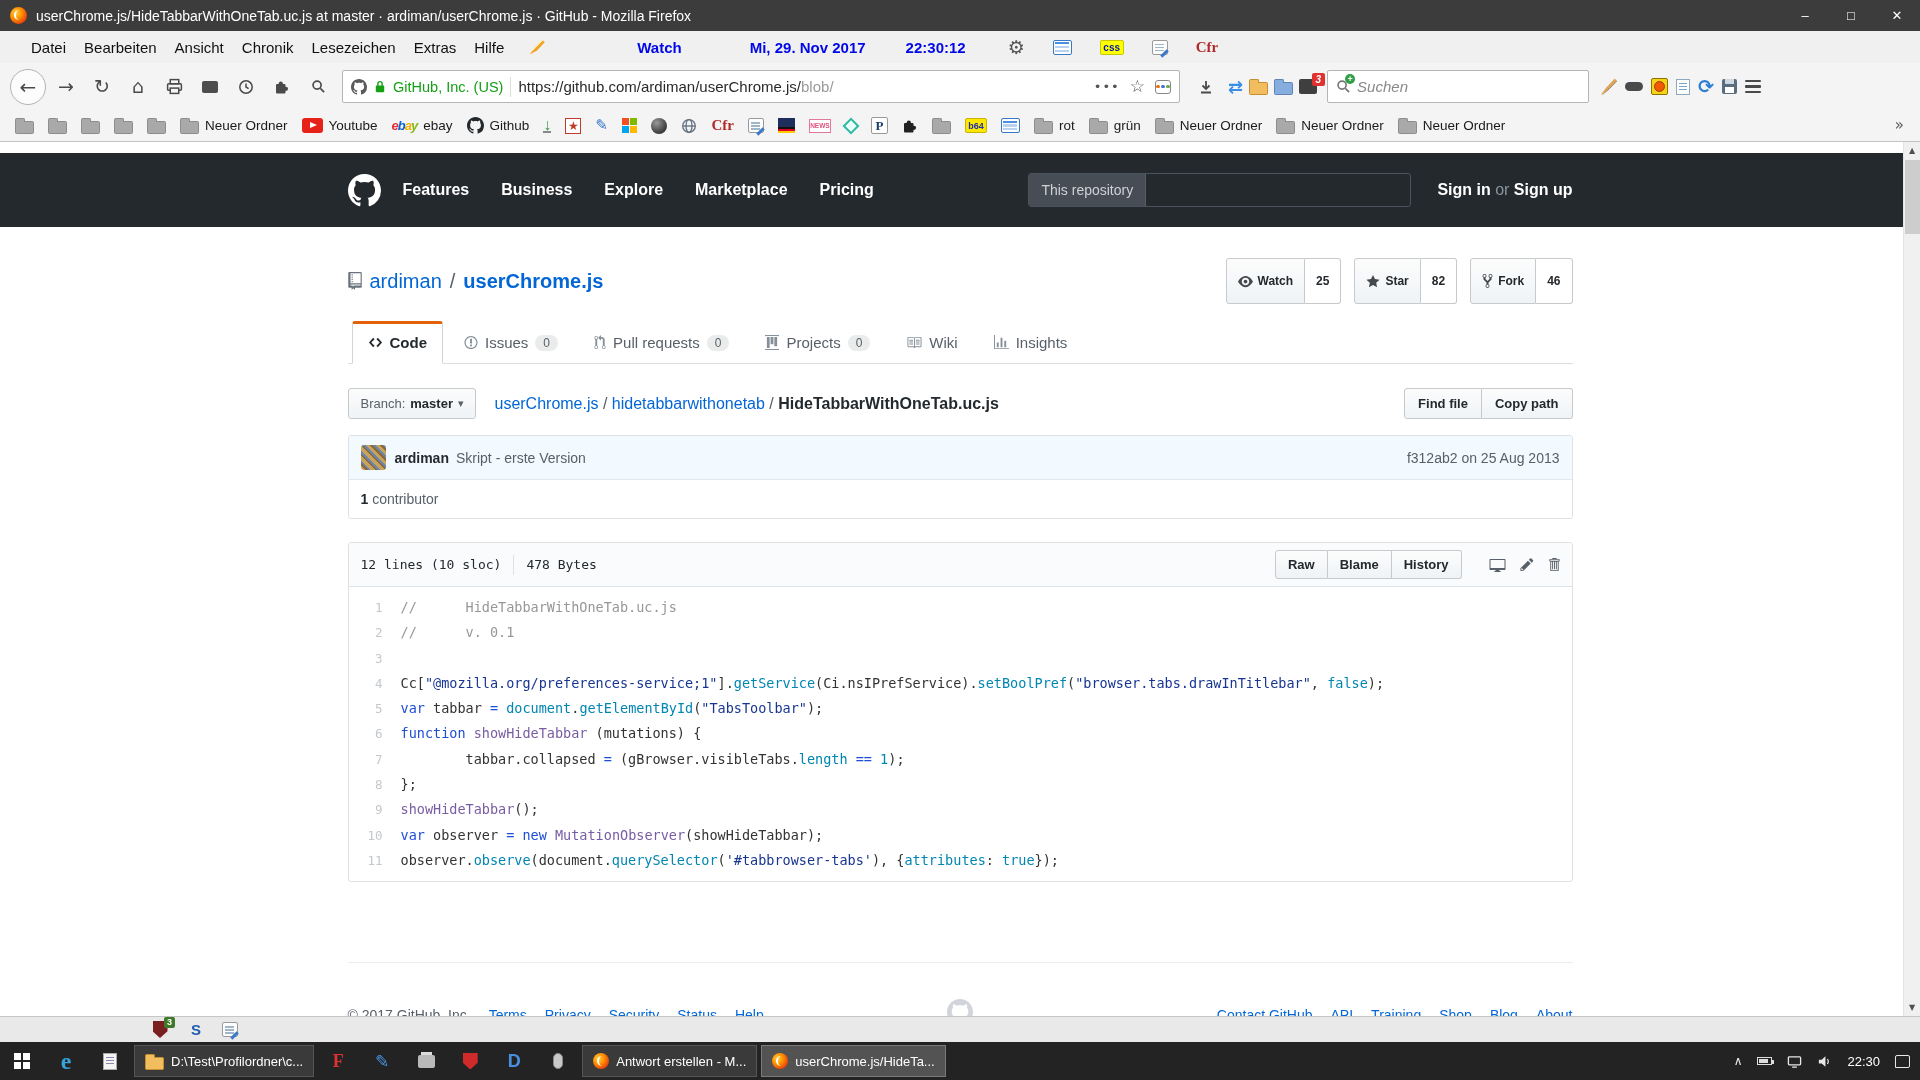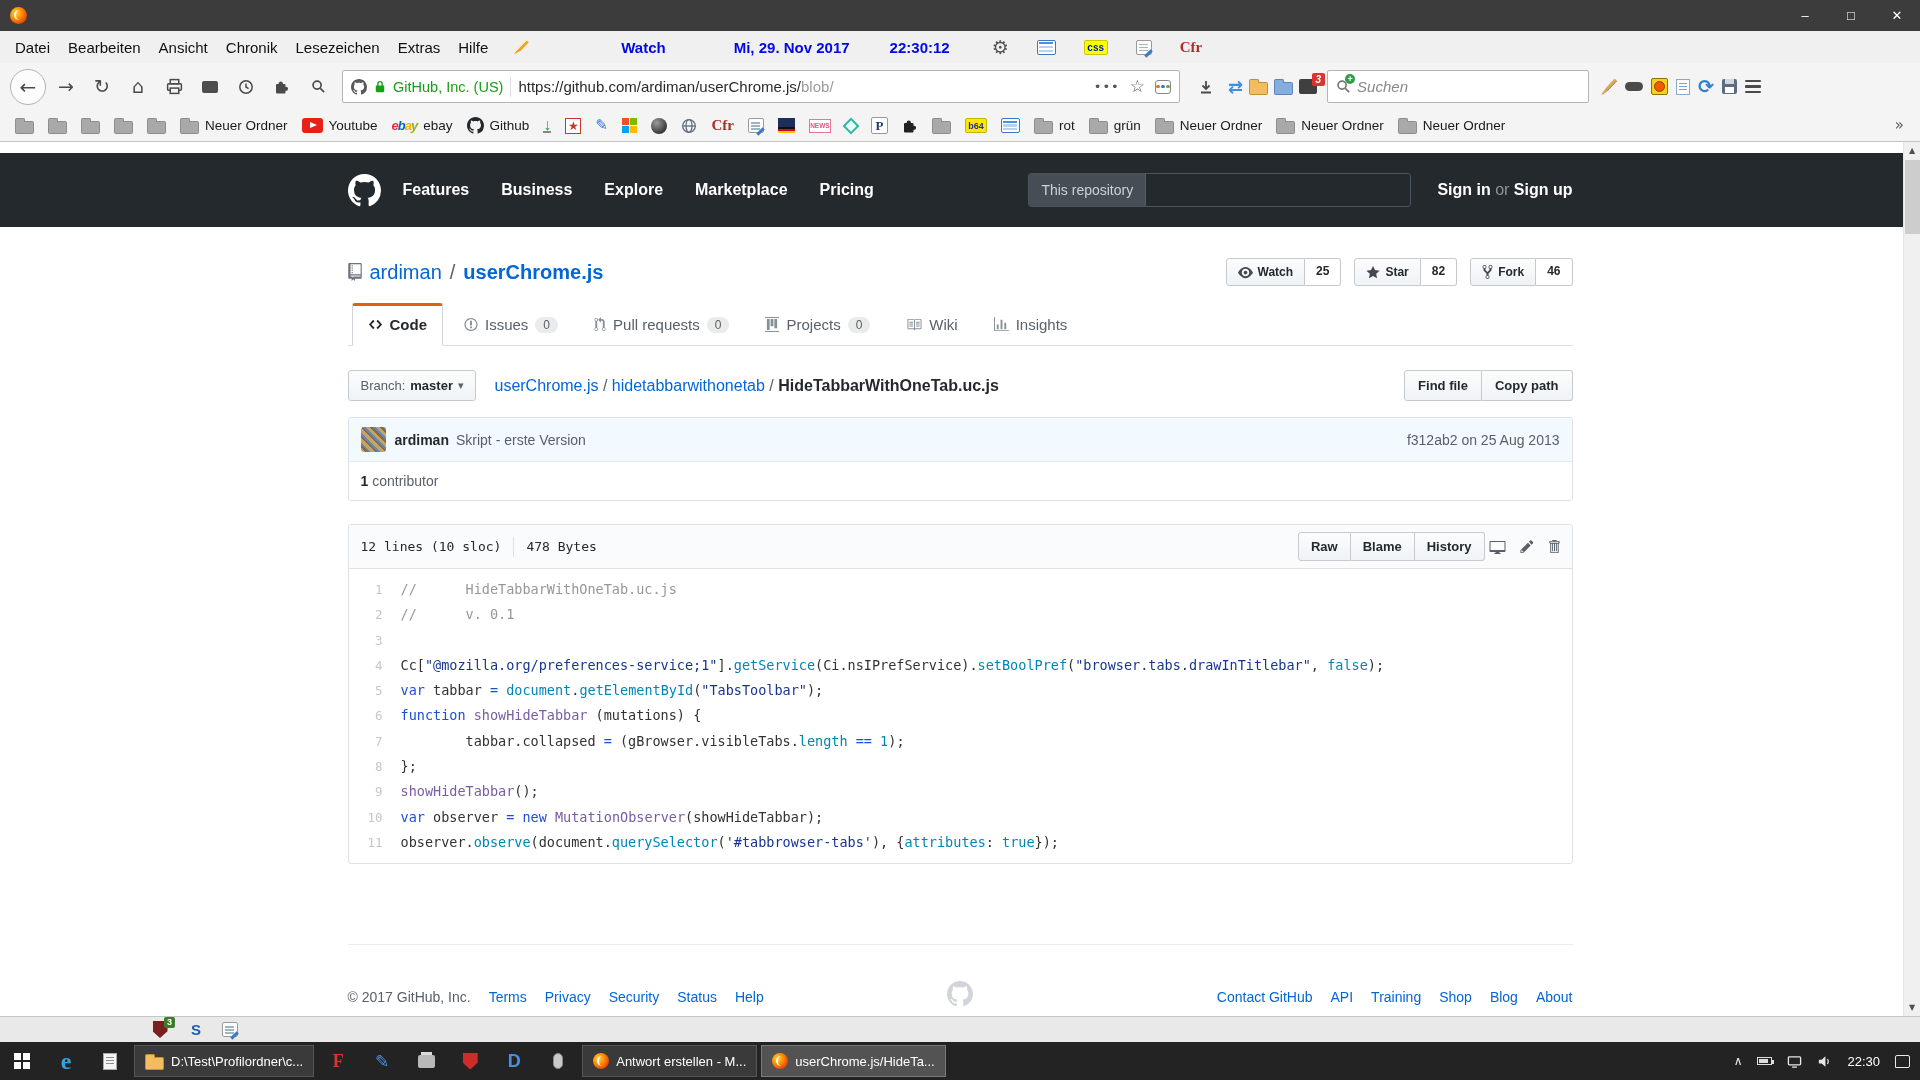--- a/index.html
+++ b/index.html
@@ -7,21 +7,21 @@
   .screen{position:relative;width:1920px;height:1080px;background:#fff;overflow:hidden}
 
   
   .titlebar{height:31px;background:#3c3c3c;color:#fff;display:flex;align-items:center;padding-left:10px;font-size:14px}
   .fx-logo{width:17px;height:17px;border-radius:50%;background:radial-gradient(circle at 35% 35%,#ffd24a 0%,#ff9500 35%,#e8420c 75%,#c21d00 100%);position:relative;flex:none}
   .fx-logo::after{content:"";position:absolute;left:4px;top:3px;width:8px;height:10px;border-left:2px solid #fff;border-radius:50%}
   .titlebar .title{margin-left:9px;white-space:nowrap}
   .win-controls{margin-left:auto;display:flex;height:100%}
   .wc{width:46px;display:flex;align-items:center;justify-content:center;font-size:13px;color:#fff}
 
-  .menubar{height:32px;background:#f0f0f0;display:flex;align-items:center;padding:0 6px;font-size:15px;color:#101010}
+  .menubar{height:32px;background:#f0f0f0;display:flex;align-items:center;padding:0 22px;font-size:15px;color:#101010}
   .menu-item{padding:4px 9px;white-space:nowrap}
   .m-blue{color:#0008e8;font-weight:bold;white-space:nowrap}
   .mi{display:inline-flex;align-items:center;justify-content:center;width:24px;height:22px}
   .marker-ic{width:15px;height:15px;background:linear-gradient(135deg,#ffe9b0 45%,#f5a623 46%,#d87d12 100%);clip-path:polygon(0 100%,28% 55%,80% 0,100% 18%,48% 74%,0 100%)}
   .bdg{display:inline-flex;align-items:center;justify-content:center;font-weight:bold;border-radius:2px}
   .bdg-css{width:24px;height:15px;background:#ffff00;color:#0018b0;font-size:10px;border:1px solid #c9c900}
   .bdg-cfr{color:#b02a2a;font-family:"Liberation Serif",serif;font-size:15px}
   .winpanel{width:19px;height:15px;background:#fff;border:1px solid #3a78c8;border-radius:2px;display:flex;flex-direction:column;gap:1.5px;padding:1.5px}
   .winpanel i{display:block;height:3px;background:#4a90e2}
   .notes-ic{width:16px;height:15px;background:#fdfdfd;border:1px solid #9a9a9a;border-radius:2px;position:relative}
@@ -104,21 +104,21 @@
 
   .repo-head{display:flex;align-items:center;padding-top:31px}
   .repo-title{font-size:20px;color:#0366d6;display:flex;align-items:center;gap:8px}
   .repo-title .ric{color:#6a737d;display:flex}
   .repo-title .sep{color:#586069}
   .repo-title .nm{font-weight:600}
   .pagehead-actions{margin-left:auto;display:flex;gap:13px}
   .agroup{display:flex;font-size:12px;font-weight:600;color:#24292e}
   .btn-sm{display:flex;align-items:center;gap:5px;padding:5px 11px;background:linear-gradient(#fcfcfc,#eff3f6);border:1px solid #c6cacd;border-radius:3px 0 0 3px;cursor:pointer}
   .btn-sm .oi{color:#43494f;display:flex}
-  .soc-count{padding:5px 11px;background:#fff;border:1px solid #c6cacd;border-left:none;border-radius:0 3px 3px 0;cursor:pointer}
+  .soc-count{padding:15px 11px;background:#fff;border:1px solid #c6cacd;border-left:none;border-radius:0 3px 3px 0;cursor:pointer}
 
   .repo-tabs{margin-top:17px;display:flex;border-bottom:1px solid #dcdfe2;padding-left:4px}
   .rtab{display:flex;align-items:center;gap:7px;padding:12px 15px;font-size:15px;color:#586069;margin-bottom:-1px;cursor:pointer;white-space:nowrap}
   .rtab .oi{color:#86909a;display:flex}
   .rtab.active{background:#fff;border:1px solid #d1d5da;border-bottom:1px solid #fff;border-top:3px solid #e36209;border-radius:3px 3px 0 0;color:#24292e;font-weight:600;padding-top:10px}
   .rtab.active .oi{color:#24292e}
   .counter{background:rgba(27,31,35,.09);border-radius:20px;padding:1px 8px;font-size:12px;color:#586069}
 
   .file-nav{margin-top:24px;display:flex;align-items:center}
   .branch-btn{display:flex;align-items:center;gap:5px;font-size:13px;padding:7px 12px;background:linear-gradient(#fcfcfc,#eff3f6);border:1px solid #c6cacd;border-radius:3px;color:#586069;cursor:pointer}
@@ -136,21 +136,21 @@
   .c-author{font-weight:600;color:#24292e;margin:0 7px 0 9px}
   .c-msg{color:#586069}
   .c-meta{margin-left:auto;color:#586069}
   .contribs{padding:11px 12px;font-size:14px;color:#586069;background:#fff;border-radius:0 0 3px 3px}
   .contribs b{color:#24292e;font-weight:600}
 
   .file-box{margin-top:23px;border:1px solid #dfe2e5;border-radius:3px}
   .file-header{background:#fafbfc;border-bottom:1px solid #dfe2e5;border-radius:3px 3px 0 0;padding:7px 12px;display:flex;align-items:center}
   .finfo{font-family:"DejaVu Sans Mono",monospace;font-size:13px;color:#24292e;display:flex;align-items:center;gap:12px}
   .finfo .div{width:1px;height:20px;background:#dfe2e5}
-  .fh-right{margin-left:auto;display:flex;align-items:center;gap:4px}
+  .fh-right{margin-left:auto;display:flex;align-items:center;gap:27px}
   .bgrp{display:flex;font-size:13px;font-weight:600;color:#24292e}
   .bgrp .b{padding:6px 12px;background:linear-gradient(#fcfcfc,#eff3f6);border:1px solid #c6cacd;cursor:pointer}
   .bgrp .b+.b{border-left:none}
   .bgrp .b:first-child{border-radius:3px 0 0 3px}
   .bgrp .b:last-child{border-radius:0 3px 3px 0}
   .fh-ic{color:#586069;display:flex;cursor:pointer}
   .code-area{padding:8px 0;border-radius:0 0 3px 3px;overflow:hidden}
   .code-line{display:flex;line-height:25.3px;font-family:"DejaVu Sans Mono",monospace;font-size:13.5px}
   .ln{width:52px;text-align:right;padding-right:18px;color:#c3c8cd;font-size:12.5px;flex:none;cursor:pointer}
   .cl{white-space:pre;color:#333}
@@ -198,20 +198,21 @@
   .chat-ic{width:15px;height:13px;border:1.5px solid #e8e8e8;border-radius:2px 2px 2px 0}
   .t-time{cursor:pointer}
 </style>
 </head>
 <body>
 
 <div class="screen">
 
   <div class="titlebar">
     <span class="fx-logo"></span>
+    <span class="title">userChrome.js/HideTabbarWithOneTab.uc.js at master · ardiman/userChrome.js · GitHub - Mozilla Firefox</span>
     <div class="win-controls">
       <span class="wc">–</span>
       <span class="wc">□</span>
       <span class="wc">✕</span>
     </div>
   </div>
 
   <div class="menubar">
     <span id="menu-items" style="display:flex">
         <span class="menu-item">Datei</span>

